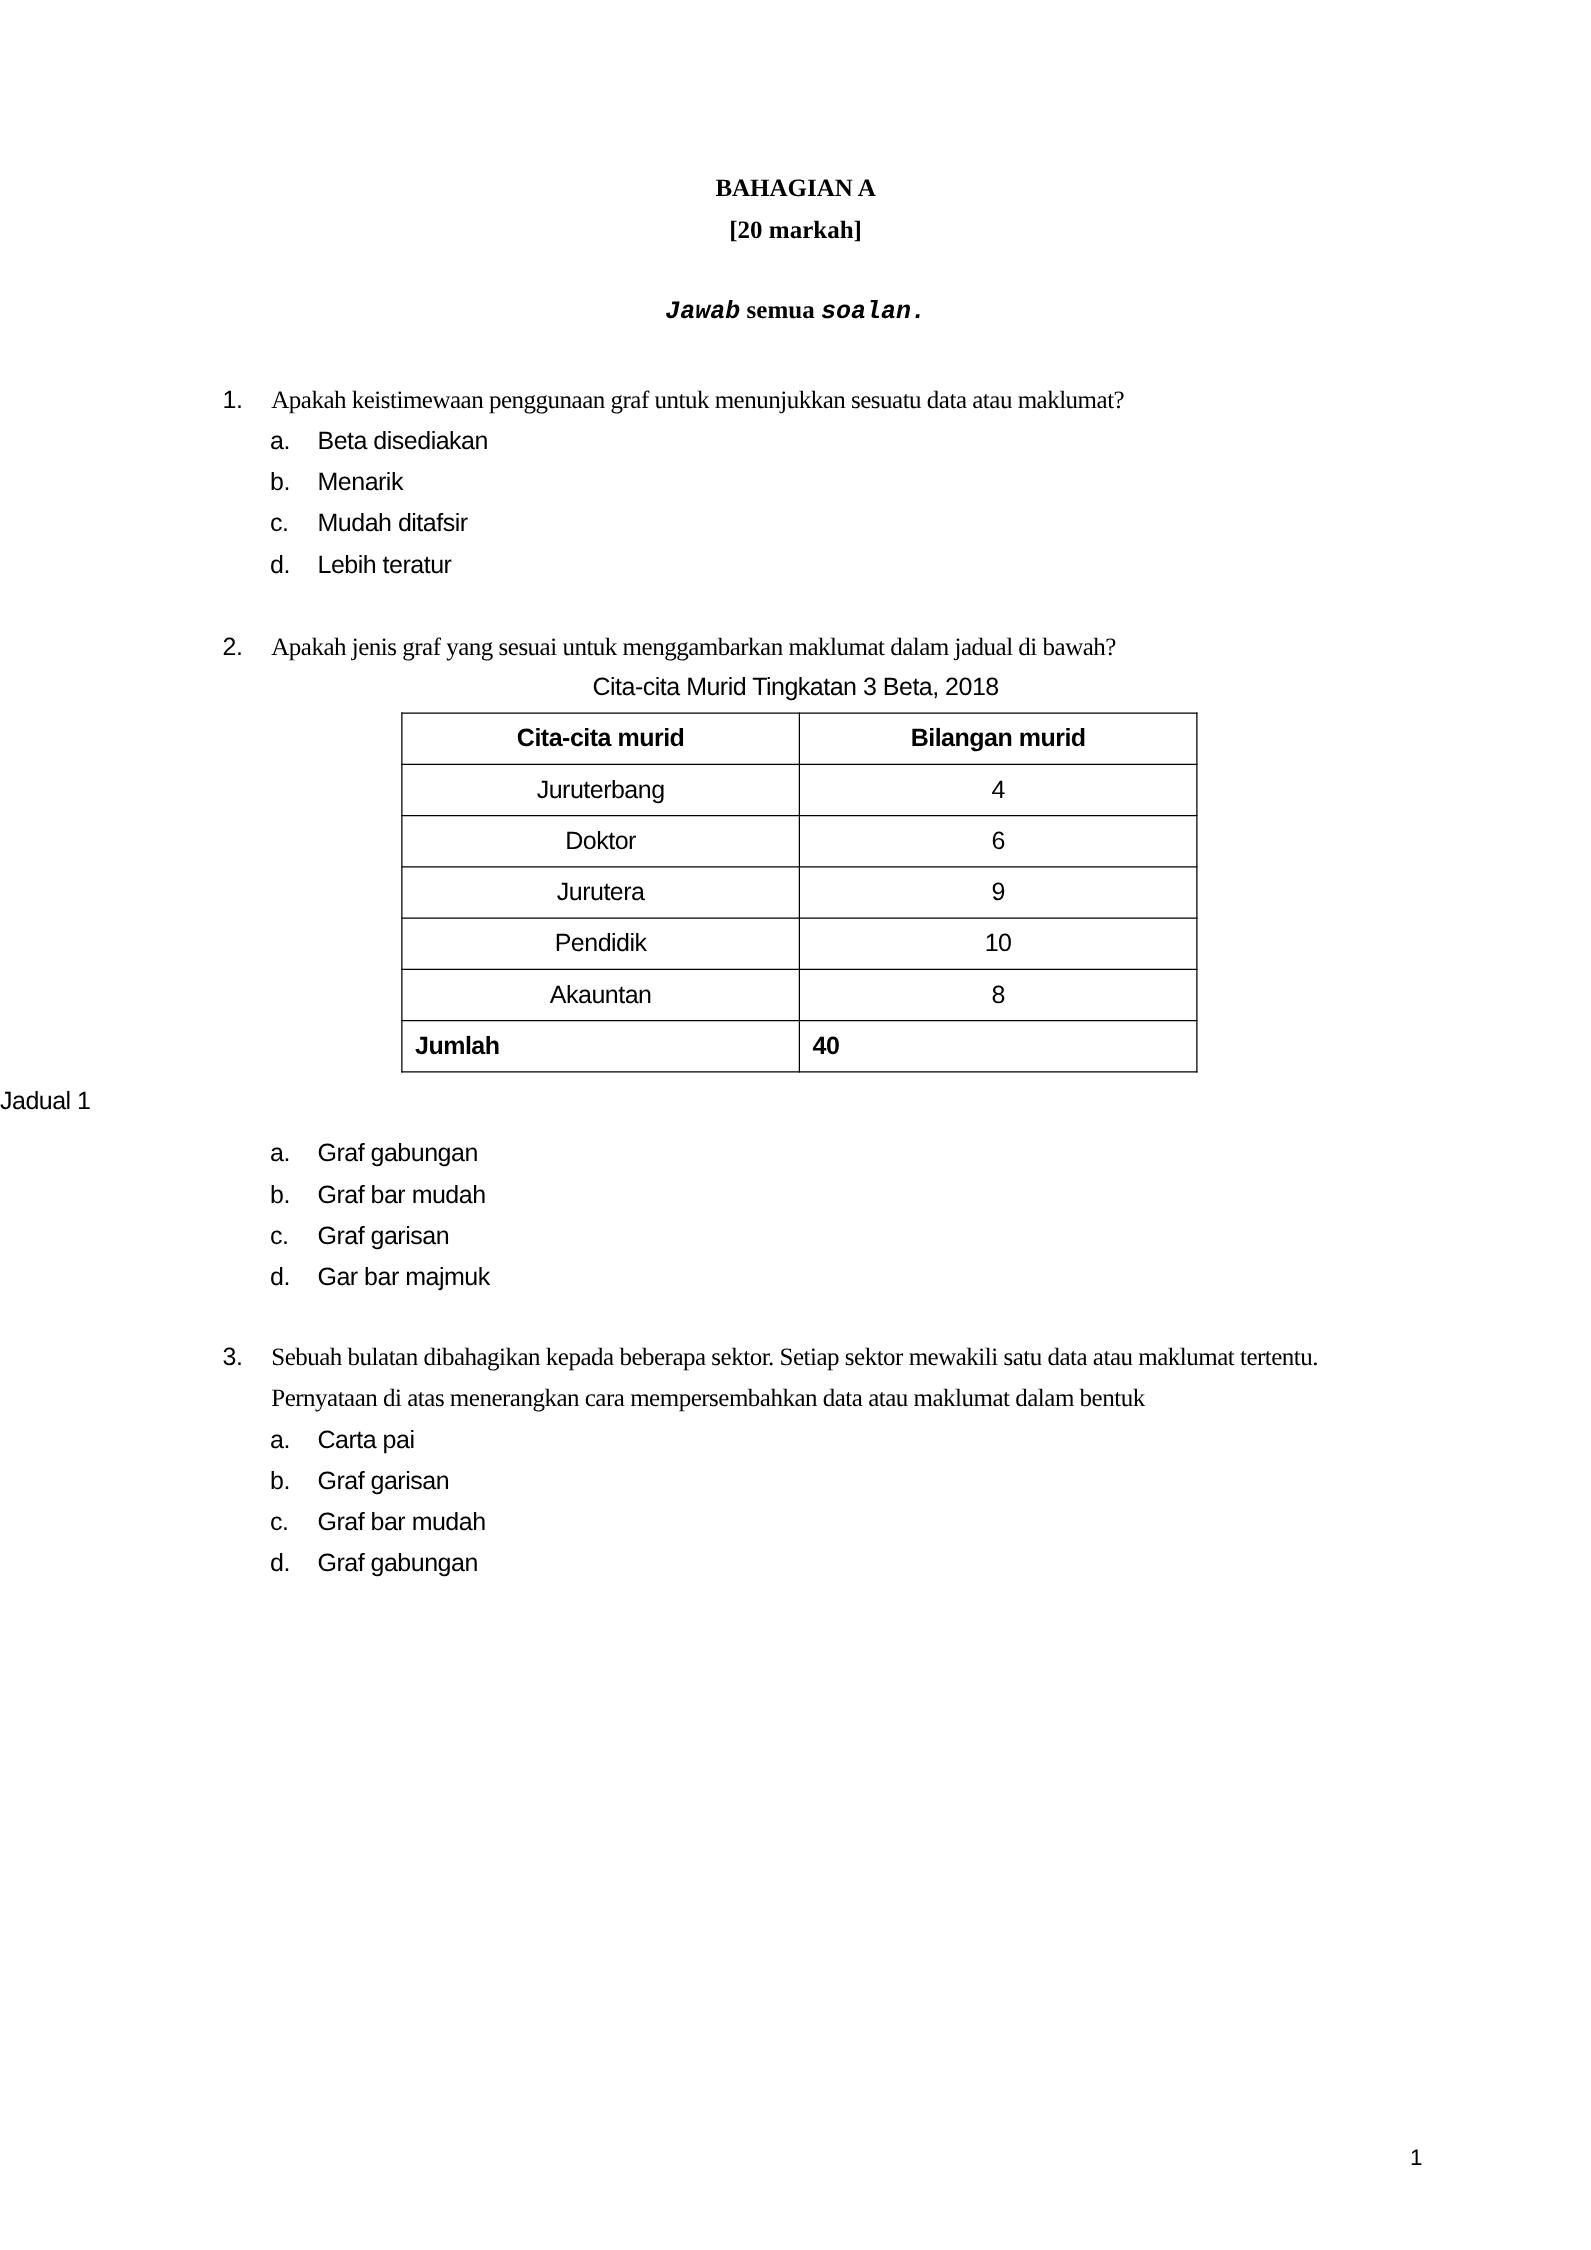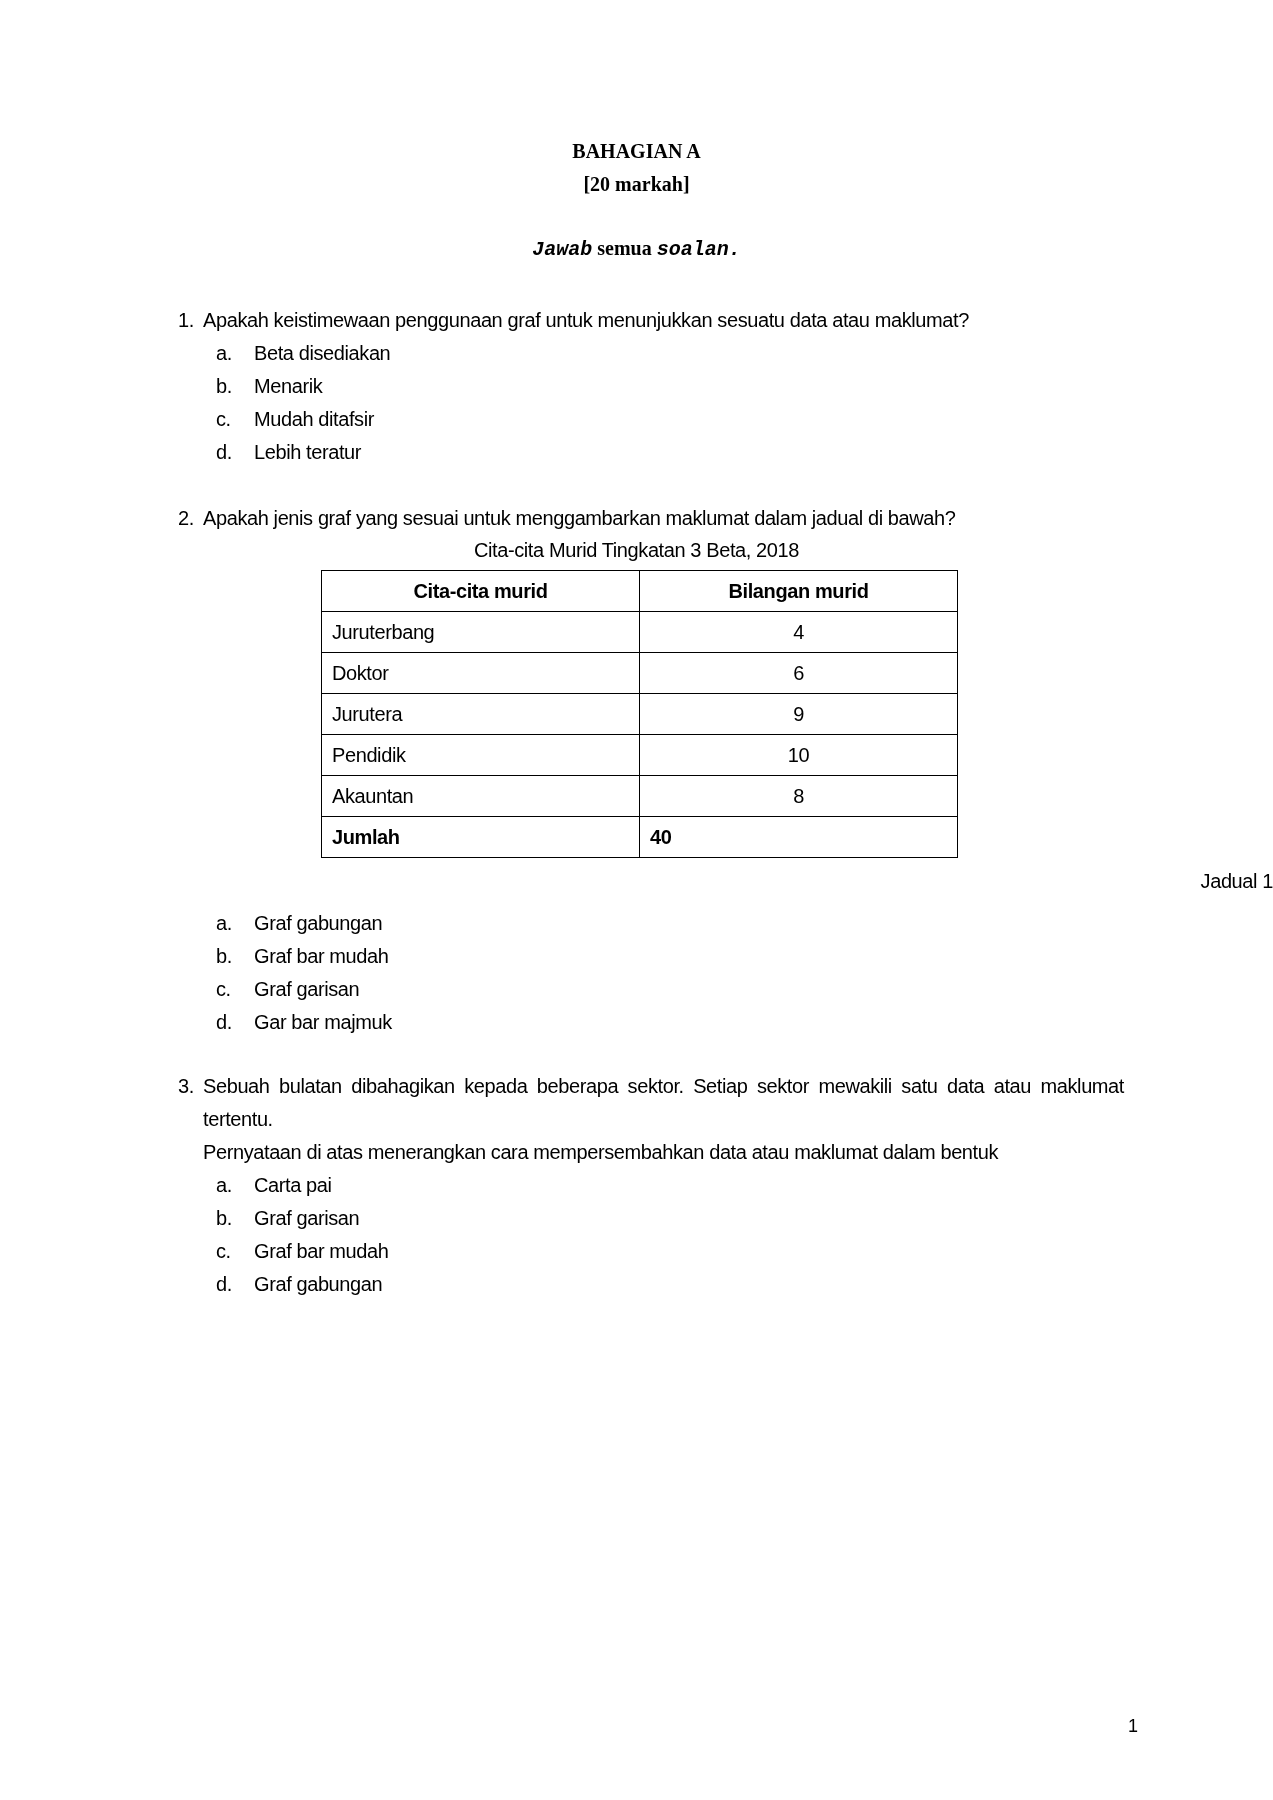--- a/index.html
+++ b/index.html
@@ -9,37 +9,37 @@
     .sans { font-family: "Liberation Sans", "DejaVu Sans", sans-serif; }
 
     .hdr { position: absolute; left: 0; width: 1273px; text-align: center; font-weight: bold; font-size: 20px; }
     .hdr-title { top: 140px; }
     .hdr-marks { top: 173px; }
     .hdr-instr { top: 237px; font-size: 20px; }
     .hdr-instr i { font-style: italic; font-family: Liberation Mono, monospace; }
 
     .q { position: absolute; left: 178px; width: 960px; font-size: 20px; line-height: 33px; transform-origin: left top; }
     .q .num { position: absolute; left: 0; top: 0; }
-    .q .stem { margin-left: 25px; }
+    .q .stem { margin-left: 39px; font-family: Liberation Serif, serif; }
     .q .stem.justify { text-align: justify; text-align-last: left; width: 921px; }
     .opt { position: relative; height: 33px; }
     .opt .letter { position: absolute; left: 38px; }
     .opt .text { position: absolute; left: 76px; }
 
     .cond { letter-spacing: -0.4px; }
 
     .tbl-caption { position: absolute; left: 0; width: 1273px; text-align: center; font-size: 20px; top: 539px; }
     table.data { position: absolute; left: 321px; top: 570px; width: 637px; border-collapse: collapse; font-size: 20px; }
     table.data td, table.data th { border: 1.5px solid #000; height: 40px; padding: 0 10px; }
     table.data th { font-weight: bold; text-align: center; }
-    table.data td.name { text-align: left; }
+    table.data td.name { text-align: center; }
     table.data td.val { text-align: center; }
     table.data tr.total td { font-weight: bold; }
     table.data col.c1 { width: 318px; }
-    .tbl-label { position: absolute; left: 0; width: 1273px; text-align: right; font-size: 20px; top: 870px; }
+    .tbl-label { position: absolute; left: 0; width: 1273px; text-align: left; font-size: 20px; top: 870px; }
 
     .page-num { position: absolute; left: 1128px; top: 1716px; font-size: 18px; }
   </style>
 </head>
 <body>
 
 <div class="page">
 
   <div class="hdr hdr-title serif">BAHAGIAN A</div>
   <div class="hdr hdr-marks serif">[20 markah]</div>

